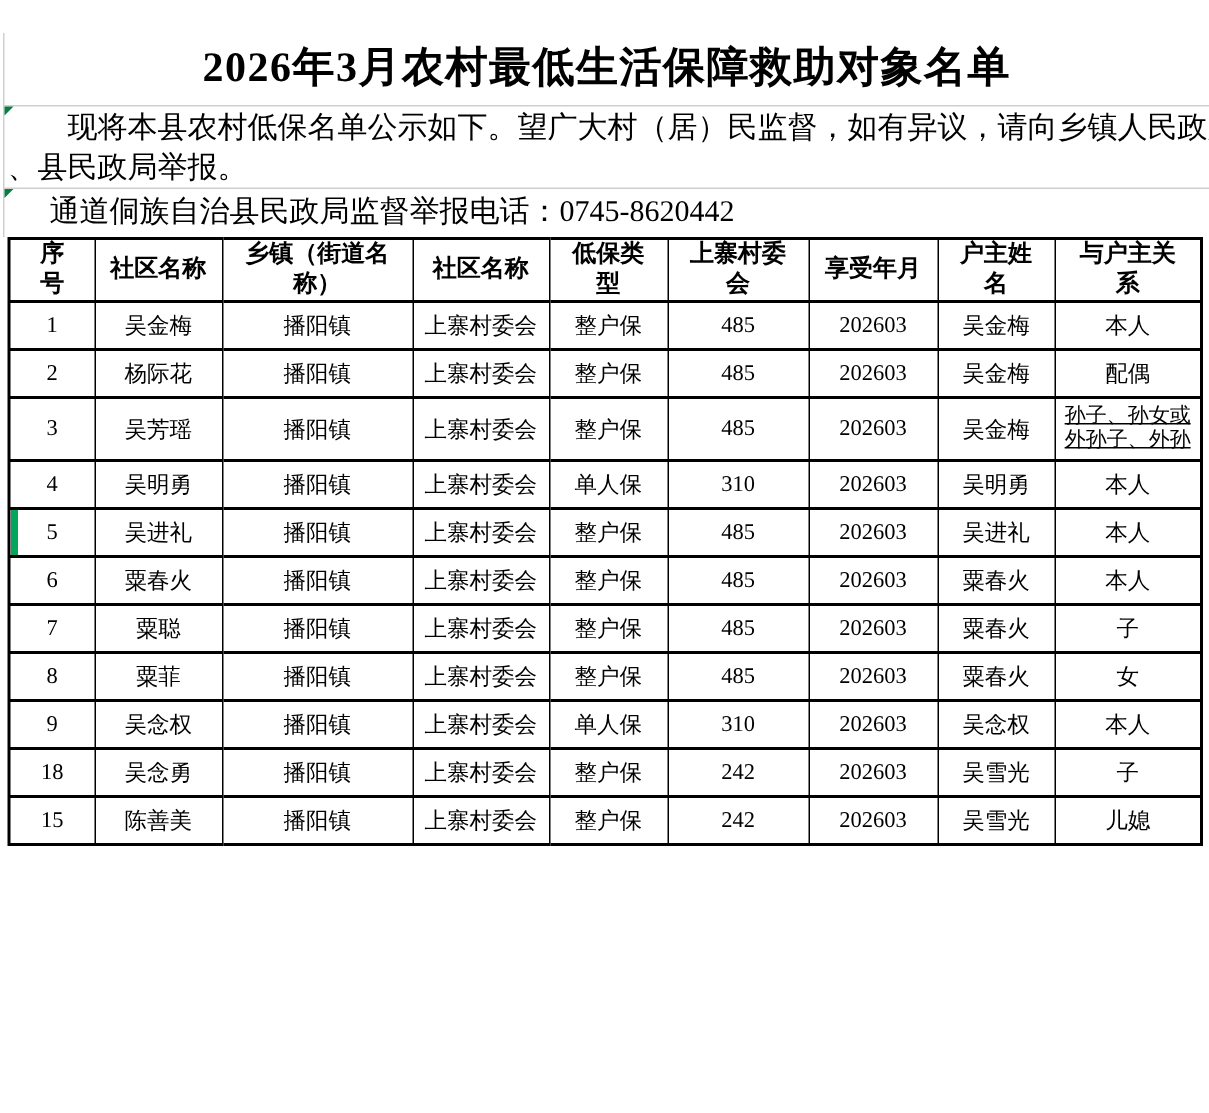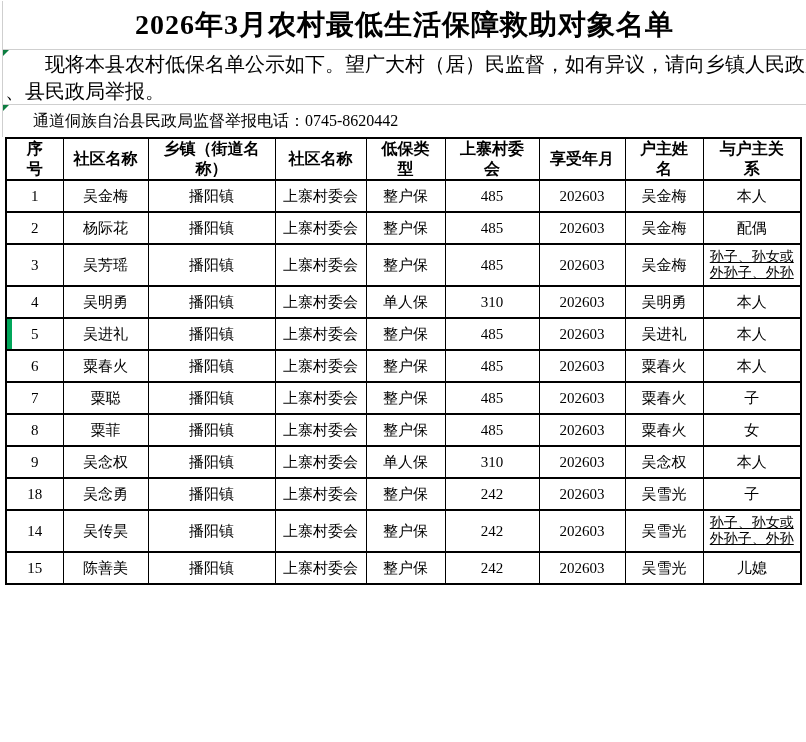--- a/index.html
+++ b/index.html
@@ -10,38 +10,38 @@
     --bg:#ffffff;
     --text:#000000;
   }
   *{box-sizing:border-box;margin:0;padding:0;}
   html,body{background:#fff;}
   body{
     width:806px;height:742px;overflow:hidden;position:relative;
     font-family:"Liberation Serif","DejaVu Serif",serif;
     color:var(--text);background:var(--bg);
   }
-  .sheet{padding-top:1px;}
+  .sheet{padding-top:22px;}
   .top-blocks{margin-left:2px;border-left:1px solid var(--gridline);}
   .title-block{
     height:48px;line-height:48px;text-align:center;
     font-size:28px;font-weight:700;letter-spacing:1px;
     white-space:nowrap;
   }
   .notice-block{
     position:relative;height:56px;padding:1px 4px 0 2px;
     border-top:1px solid var(--gridline);
     border-bottom:1px solid var(--gridline);
     font-size:20px;line-height:27px;
   }
   .notice-line1{text-indent:2em;white-space:nowrap;}
   .notice-line2{white-space:nowrap;}
   .hotline-block{
     position:relative;height:32px;line-height:31px;
-    padding-left:30px;font-size:16px;white-space:nowrap;
+    padding-left:30px;font-size:20px;white-space:nowrap;
   }
   .err-tri{
     position:absolute;left:0;top:0;width:0;height:0;
     border-top:6px solid var(--indicator);
     border-right:6px solid transparent;
   }
   table{
     border-collapse:collapse;table-layout:fixed;
     margin-left:5px;width:795px;
     border:2px solid var(--border);
@@ -209,31 +209,20 @@
           <td>18</td>
           <td>吴念勇</td>
           <td>播阳镇</td>
           <td>上寨村委会</td>
           <td>整户保</td>
           <td>242</td>
           <td>202603</td>
           <td>吴雪光</td>
           <td>子</td>
         </tr>
-        <tr class="tall">
-          <td>14</td>
-          <td>吴传昊</td>
-          <td>播阳镇</td>
-          <td>上寨村委会</td>
-          <td>整户保</td>
-          <td>242</td>
-          <td>202603</td>
-          <td>吴雪光</td>
-          <td class="rel-small">孙子、孙女或外孙子、外孙</td>
-        </tr>
         <tr>
           <td>15</td>
           <td>陈善美</td>
           <td>播阳镇</td>
           <td>上寨村委会</td>
           <td>整户保</td>
           <td>242</td>
           <td>202603</td>
           <td>吴雪光</td>
           <td>儿媳</td>

